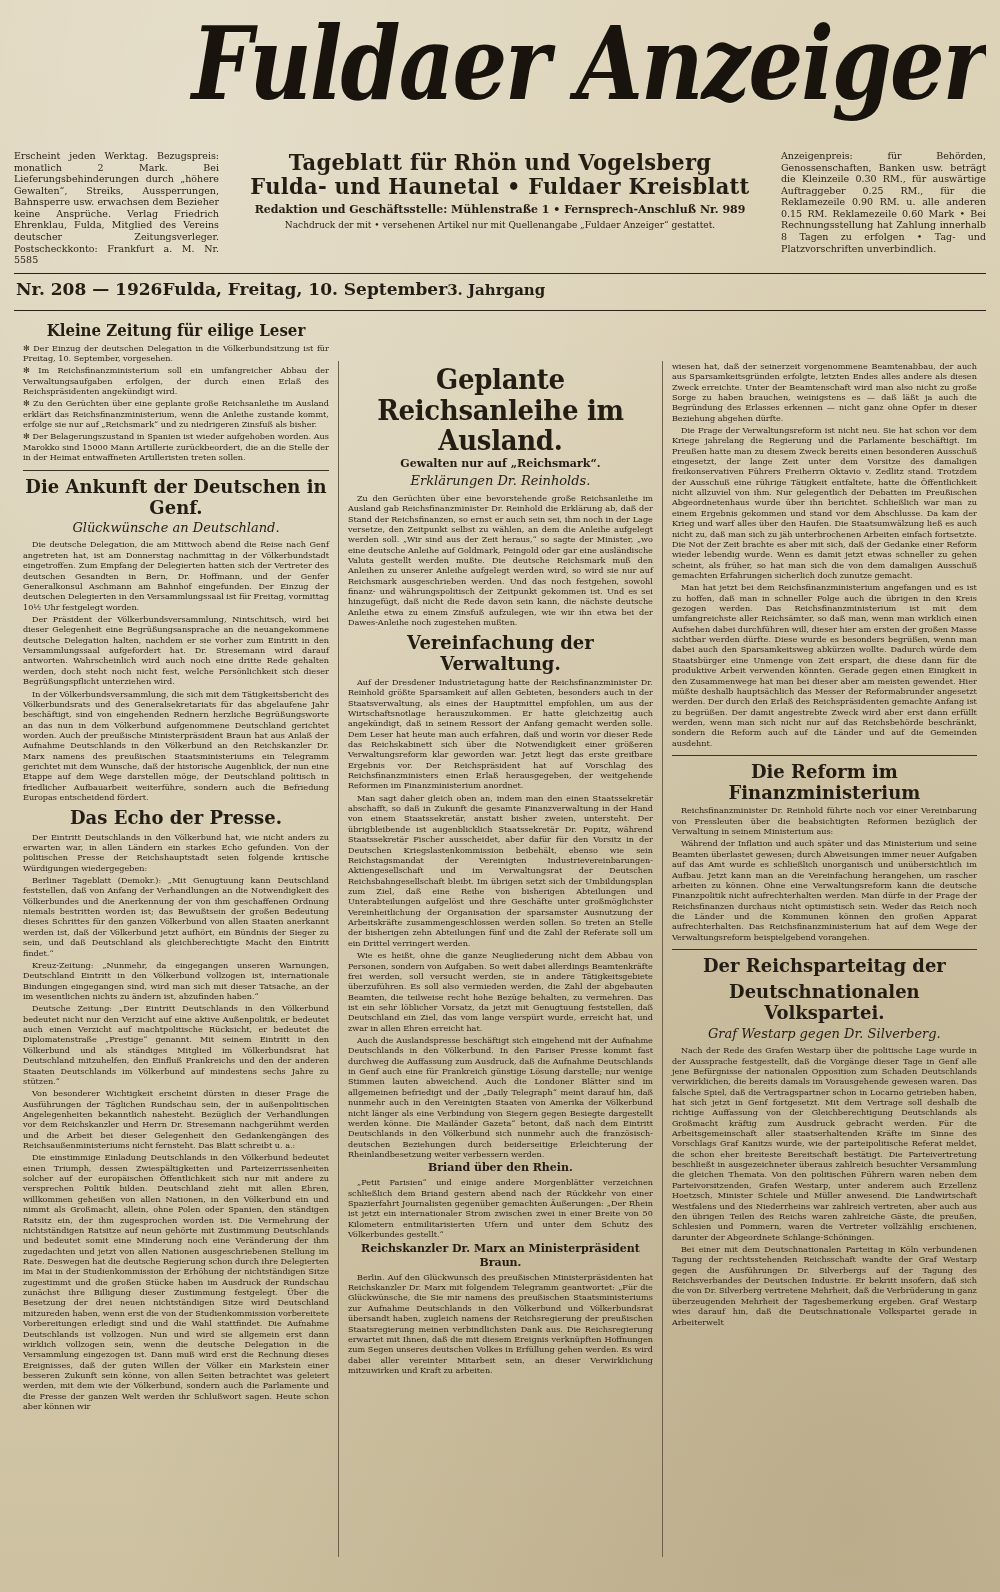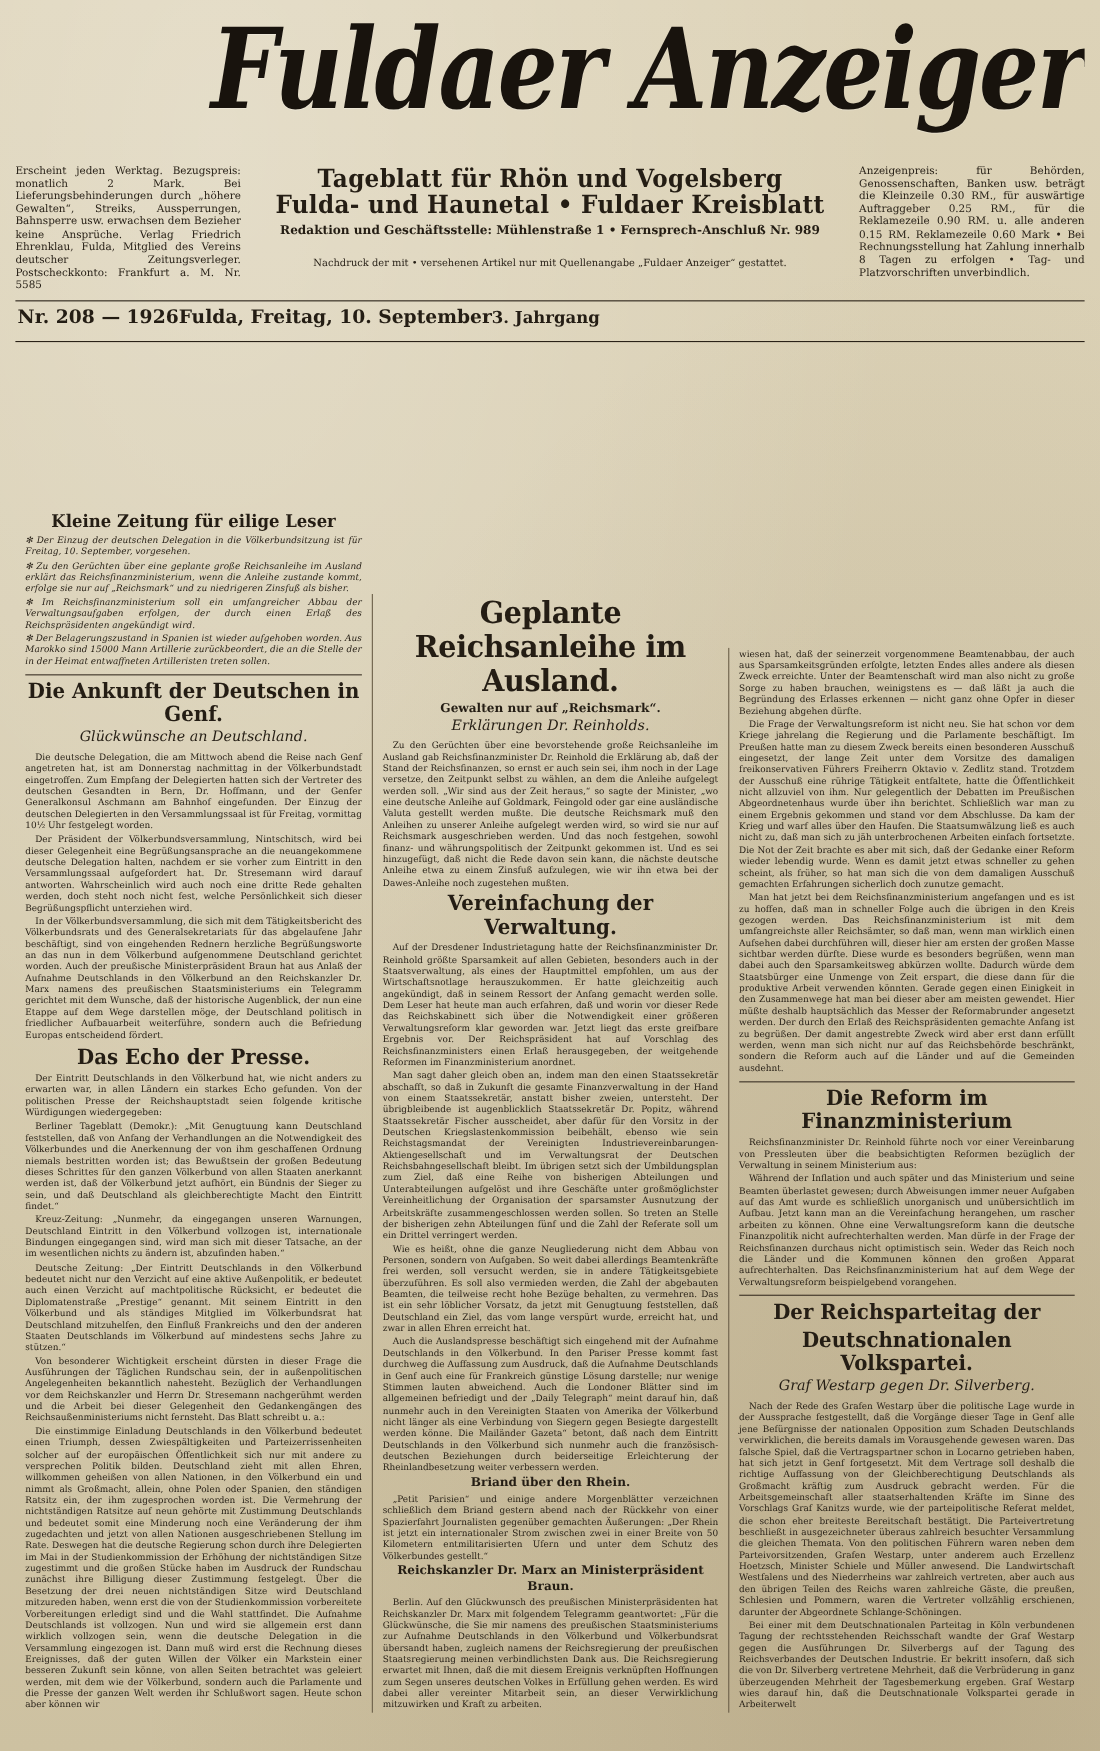--- a/index.html
+++ b/index.html
@@ -56,39 +56,38 @@
   .head-center{flex:1;text-align:center;}
   .head-center .l1{
     font-weight:bold;font-size:21px;line-height:1.15;letter-spacing:.3px;
     transform:scaleY(1.08);
   }
   .head-center .l2{
     font-weight:bold;font-size:21px;line-height:1.15;letter-spacing:.3px;
     transform:scaleY(1.08);
   }
   .head-center .l3{font-size:11px;margin-top:5px;font-weight:bold;}
-  .head-center .l4{font-size:9px;margin-top:18px;}
+  .head-center .l4{font-size:9px;margin-top:3px;}
 
   .rule{border-top:1.6px solid #2a2218;margin:7px 0 0 0;}
 
   .issue-row{
     display:flex;align-items:baseline;justify-content:flex-start;
     padding:5px 2px 4px 2px;
     font-weight:bold;
   }
   .issue-row .nr{font-size:17px;}
   .issue-row .date{font-size:17px;}
   .issue-row .year{font-size:15px;}
 
   
   .body{
     display:flex;
     margin-top:6px;
     height:1240px;
-    align-items:flex-end;
   }
   .col{
     width:33.33%;
     padding:0 9px;
     box-sizing:border-box;
     font-size:8.1px;
     line-height:1.28;
     text-align:justify;
     position:relative;
   }
@@ -105,21 +104,21 @@
   h2.hl.big{font-size:26px;letter-spacing:-.3px;}
   h2.hl.mid{font-size:18px;}
   h3.sub{
     text-align:center;font-weight:bold;font-size:11px;margin:2px 0 2px 0;
   }
   h4.sub2{
     text-align:center;font-style:italic;font-size:13px;margin:1px 0 3px 0;font-weight:normal;
   }
   p{margin:0 0 2px 0;text-indent:9px;}
   p.noind{text-indent:0;}
-  p.star{text-indent:0;font-style:italic;}
+  p.star{text-indent:0;}
   .blockdiv{border-top:1.4px solid #3a3024;margin:7px 0 6px 0;}
 </style>
 </head>
 <body>
 
 <div class="paper"></div>
 <div class="sheet">
 
   <div class="masthead">
     <div class="masthead-wrap">
@@ -146,22 +145,22 @@
     <div class="year">3. Jahrgang</div>
   </div>
 
   <div class="rule"></div>
 
   <div class="body">
 
     <div class="col">
       <h2 class="hl">Kleine Zeitung für eilige Leser</h2>
       <p class="star">✻ <span>Der Einzug der deutschen Delegation in die Völkerbundsitzung ist für Freitag, 10. September, vorgesehen.</span></p>
+      <p class="star">✻ <span>Im Reichsfinanzministerium soll ein umfangreicher Abbau der Verwaltungsaufgaben erfolgen, der durch einen Erlaß des Reichspräsidenten angekündigt wird.</span></p>
       <p class="star">✻ <span>Zu den Gerüchten über eine geplante große Reichsanleihe im Ausland erklärt das Reichsfinanzministerium, wenn die Anleihe zustande kommt, erfolge sie nur auf „Reichsmark“ und zu niedrigeren Zinsfuß als bisher.</span></p>
-      <p class="star">✻ <span>Im Reichsfinanzministerium soll ein umfangreicher Abbau der Verwaltungsaufgaben erfolgen, der durch einen Erlaß des Reichspräsidenten angekündigt wird.</span></p>
       <p class="star">✻ <span>Der Belagerungszustand in Spanien ist wieder aufgehoben worden. Aus Marokko sind 15000 Mann Artillerie zurückbeordert, die an die Stelle der in der Heimat entwaffneten Artilleristen treten sollen.</span></p>
 
       <div class="blockdiv"></div>
 
       <h2 class="hl mid">Die Ankunft der Deutschen in Genf.</h2>
       <h4 class="sub2">Glückwünsche an Deutschland.</h4>
       <p>Die deutsche Delegation, die am Mittwoch abend die Reise nach Genf angetreten hat, ist am Donnerstag nachmittag in der Völkerbundstadt eingetroffen. Zum Empfang der Delegierten hatten sich der Vertreter des deutschen Gesandten in Bern, Dr. Hoffmann, und der Genfer Generalkonsul Aschmann am Bahnhof eingefunden. Der Einzug der deutschen Delegierten in den Versammlungssaal ist für Freitag, vormittag 10½ Uhr festgelegt worden.</p>
       <p>Der Präsident der Völkerbundsversammlung, Nintschitsch, wird bei dieser Gelegenheit eine Begrüßungsansprache an die neuangekommene deutsche Delegation halten, nachdem er sie vorher zum Eintritt in den Versammlungssaal aufgefordert hat. Dr. Stresemann wird darauf antworten. Wahrscheinlich wird auch noch eine dritte Rede gehalten werden, doch steht noch nicht fest, welche Persönlichkeit sich dieser Begrüßungspflicht unterziehen wird.</p>
       <p>In der Völkerbundsversammlung, die sich mit dem Tätigkeitsbericht des Völkerbundsrats und des Generalsekretariats für das abgelaufene Jahr beschäftigt, sind von eingehenden Rednern herzliche Begrüßungsworte an das nun in dem Völkerbund aufgenommene Deutschland gerichtet worden. Auch der preußische Ministerpräsident Braun hat aus Anlaß der Aufnahme Deutschlands in den Völkerbund an den Reichskanzler Dr. Marx namens des preußischen Staatsministeriums ein Telegramm gerichtet mit dem Wunsche, daß der historische Augenblick, der nun eine Etappe auf dem Wege darstellen möge, der Deutschland politisch in friedlicher Aufbauarbeit weiterführe, sondern auch die Befriedung Europas entscheidend fördert.</p>
 

